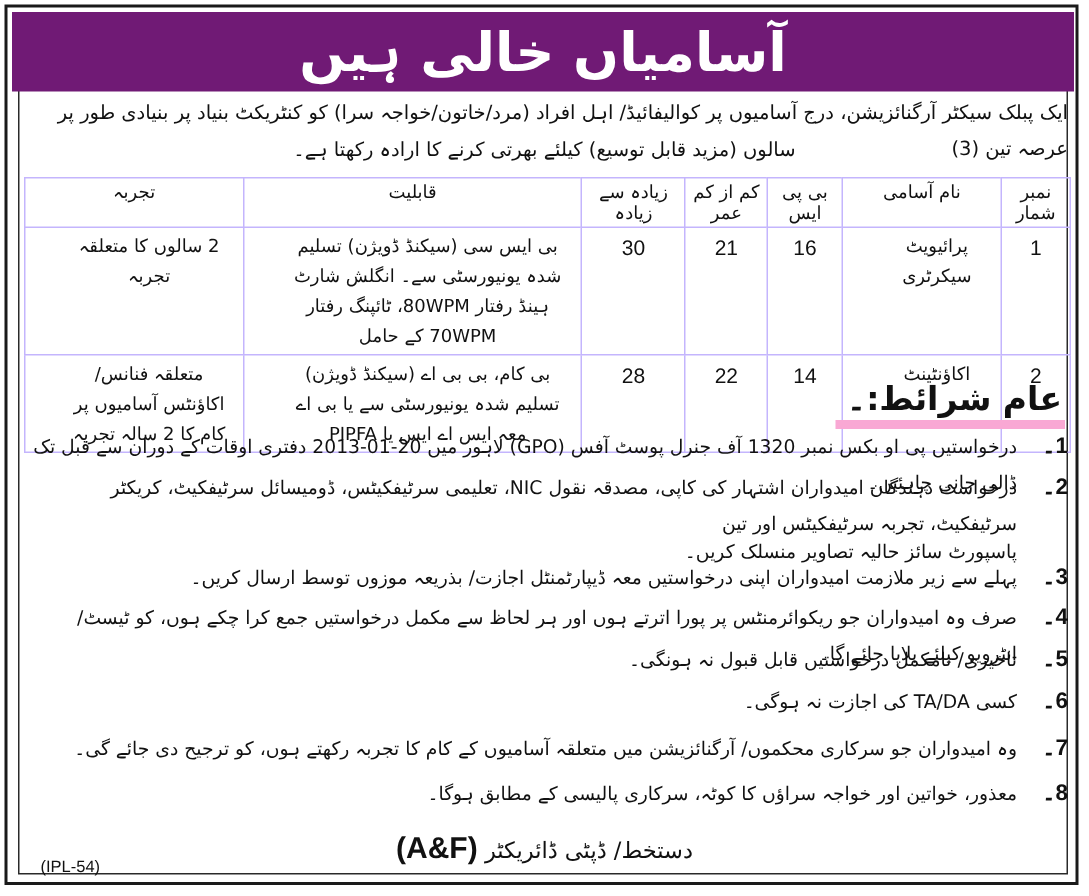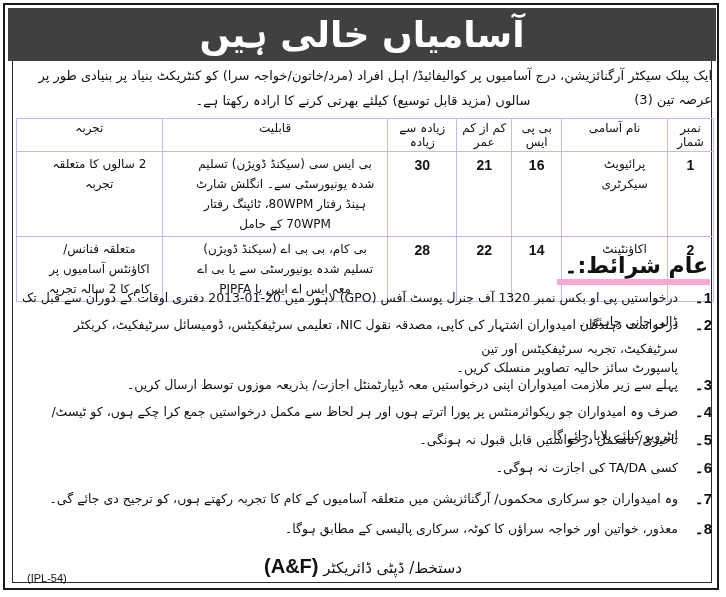--- a/index.html
+++ b/index.html
@@ -3,33 +3,33 @@
 <meta charset="utf-8">
 <style>
   html, body { margin: 0; padding: 0; background: #ffffff; }
   body { width: 726px; height: 597px; position: relative; overflow: hidden;
          font-family: "DejaVu Sans", sans-serif; color: #111; }
   .frame { position: absolute; left: 3px; top: 3px; width: 716px; height: 587px;
            border: 2px solid #1a1a1a; box-sizing: border-box; }
   .frame-inner { position: absolute; left: 7px; top: 7px; right: 5px; bottom: 5px;
            border: 1px solid #2a2a2a; }
   .header-bar { position: absolute; left: 8px; top: 8px; width: 708px; height: 53px;
-           background: #404040; display: flex; align-items: center; justify-content: center; }
+           background: #701a75; display: flex; align-items: center; justify-content: center; }
   .header-title { color: #fff; font-size: 36px; font-weight: bold; letter-spacing: 4px;
            direction: rtl; font-family: "DejaVu Sans", sans-serif; }
   .intro { position: absolute; left: 14px; right: 14px; direction: rtl; text-align: right;
            font-size: 13px; line-height: 24px; }
   .intro1 { top: 64px; }
   .intro2 { top: 89px; text-align: center; }
   table.jobs { position: absolute; left: 16px; top: 118px; width: 698px; border-collapse: collapse;
            direction: rtl; font-size: 12px; }
   table.jobs th, table.jobs td { border: 1px solid #c4b5fd; text-align: center; vertical-align: top;
            padding: 2px 4px; }
   table.jobs th { font-weight: normal; height: 18px; font-size: 12px; }
-  table.jobs td.num { font-family: "Liberation Sans", sans-serif; font-weight: bold; font-size: 14px; padding-top: 5px; }
+  table.jobs td.num { font-family: "Liberation Sans", sans-serif; font-weight: normal; font-size: 14px; padding-top: 5px; }
   table.jobs td.txt { line-height: 20px; padding-left: 24px; }
   .conditions-title { position: absolute; right: 16px; top: 253px; direction: rtl;
            font-size: 22px; font-weight: bold; border-bottom: 6px solid #f9a8d4; padding: 0 2px 1px 8px; }
   .cond { position: absolute; right: 14px; left: 14px; direction: rtl; font-size: 12.5px; line-height: 24px; display: flex; }
   .cond .n { width: 34px; flex: none; font-family: "Liberation Sans", sans-serif; font-weight: bold; font-size: 15px; text-align: right; }
   .cond .t { flex: 1; text-align: right; }
   .signature { position: absolute; left: 0; right: 0; top: 555px; text-align: center; direction: rtl; font-size: 15px; }
   .signature .en { font-family: "Liberation Sans", sans-serif; font-weight: bold; font-size: 20px; }
   .ref { position: absolute; left: 11px; top: 572px; font-family: "Liberation Sans", sans-serif; font-size: 11px; margin-left: 16px; }
 </style>

